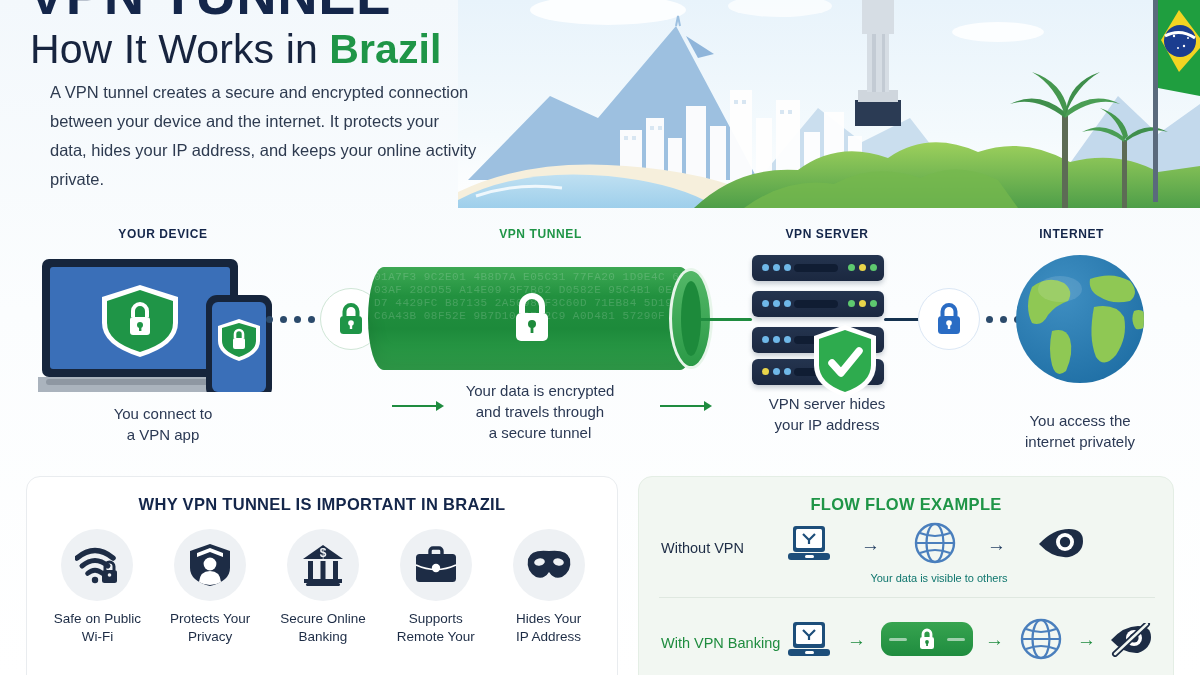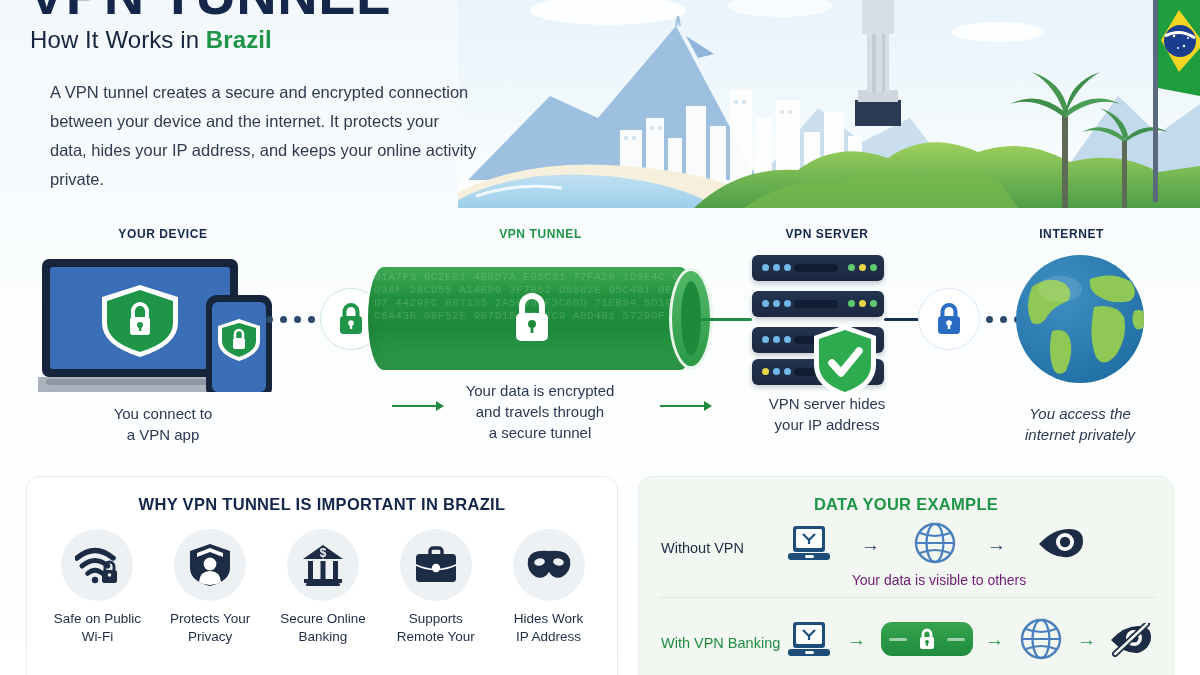--- a/index.html
+++ b/index.html
@@ -22,21 +22,21 @@
     width: 1200px; height: 212px;
   }
   .title {
     position: absolute; left: 28px; top: -34px;
     font-size: 56px; font-weight: bold; letter-spacing: 0.5px;
     color: #14264a; line-height: 1.05;
     white-space: nowrap;
   }
   .subtitle {
     position: absolute; left: 30px; top: 26px;
-    font-size: 24px; font-weight: normal;
+    font-size: 41px; font-weight: normal;
     color: #17243f; letter-spacing: 0.1px;
     white-space: nowrap;
   }
   .subtitle .accent { color: #1f9547; font-weight: bold; }
   .lede {
     position: absolute; left: 30px; top: 78px;
     width: 430px;
     font-size: 16.5px; line-height: 29px;
     color: #2e3b50;
     margin-left: 20px;
@@ -157,21 +157,21 @@
   }
   .benefit .blabel {
     font-size: 13.5px; line-height: 18px; color: #1d2c45;
   }
   .flowlabel {
     position: absolute; left: 22px; font-size: 14.5px; color: #1d2c45;
     white-space: nowrap;
   }
   .flowlabel.green { color: #1f8c3f; }
   .flowcap {
-    position: absolute; text-align: center; font-size: 14px; color: #701a75;
+    position: absolute; text-align: center; font-size: 11px; color: #0f766e;
     white-space: nowrap;
   }
   .fdivider { position: absolute; left: 20px; width: 496px; height: 1px; background: #dfe8e0; }
   .fchev { position: absolute; color: #1f3a5f; font-size: 19px; line-height: 1; }
   .fchev.green { color: #1f8c3f; }
   .mini-tunnel {
     position: absolute; width: 92px; height: 34px; border-radius: 11px;
     background: linear-gradient(180deg,#37a450,#1f8c3f);
     display:flex; align-items:center; justify-content:center;
   }
@@ -448,21 +448,21 @@
     <div class="arrow-line" style="left:392px; top:190px; width:46px;"></div>
     <div class="arrow-head" style="left:436px; top:186px;"></div>
     <div class="arrow-line" style="left:660px; top:190px; width:46px;"></div>
     <div class="arrow-head" style="left:704px; top:186px;"></div>
 
     <div class="stage-cap" style="left:738px; top:178px; width:178px;">
       <div>VPN server hides</div>
       <div>your IP address</div>
     </div>
 
-    <div class="stage-cap" style="left:990px; top:188px; width:180px;font-style:italic;">
+    <div class="stage-cap" style="left:990px; top:195px; width:180px;">
       <div>You access the</div>
       <div>internet privately</div>
     </div>
   </div>
 
   <div class="panel-left">
     <div class="panel-title">WHY VPN TUNNEL IS IMPORTANT IN BRAZIL</div>
 
     <div class="benefits">
 
@@ -534,30 +534,30 @@
 
       <div class="benefit">
         <div class="circle">
           <svg width="46" height="32" viewBox="0 0 46 32">
             <path d="M23 2 Q41 0 44 10 Q46 22 36 28 Q28 31 23 23 Q18 31 10 28 Q0 22 2 10 Q5 0 23 2 Z" fill="#1d2c45"></path>
             <ellipse cx="13.5" cy="13" rx="5.4" ry="3.6" fill="#eef1f4" transform="rotate(-12 13.5 13)"></ellipse>
             <ellipse cx="32.5" cy="13" rx="5.4" ry="3.6" fill="#eef1f4" transform="rotate(12 32.5 13)"></ellipse>
           </svg>
         </div>
         <div class="blabel">
-          <div>Hides Work</div>
+          <div>Hides Your</div>
           <div>IP Address</div>
         </div>
       </div>
 
     </div>
   </div>
 
   <div class="panel-right">
-    <div class="panel-title green">DATA YOUR EXAMPLE</div>
+    <div class="panel-title green">FLOW FLOW EXAMPLE</div>
 
     <div class="flowlabel" style="top:63px;text-align:center;">Without VPN</div>
 
     <div style="position:absolute; left:148px; top:48px;">
       <svg width="44" height="38" viewBox="0 0 44 38">
         <rect x="6" y="1" width="32" height="26" rx="3" fill="#1d4e7a"></rect>
         <rect x="9" y="4" width="26" height="19" rx="1.5" fill="#ffffff"></rect>
         <path d="M16 9 L22 15 L28 9 M22 15 v4" stroke="#1d4e7a" stroke-width="2.2" fill="none"></path>
         <rect x="1" y="28" width="42" height="7" rx="3" fill="#1d4e7a"></rect>
         <rect x="18" y="30" width="9" height="3" rx="1.5" fill="#ffffff"></rect>

